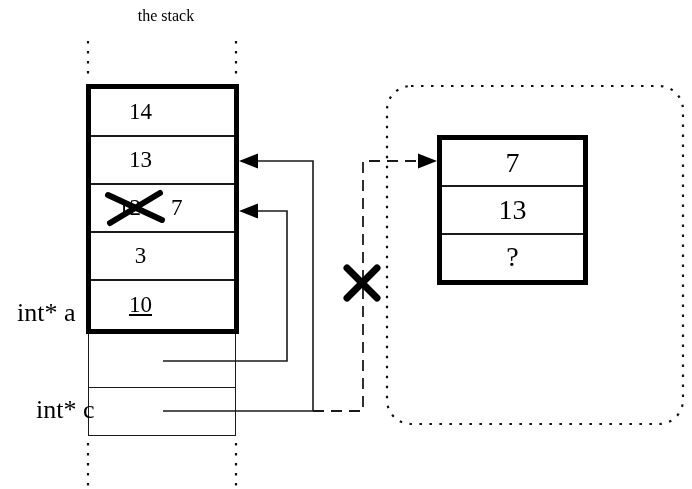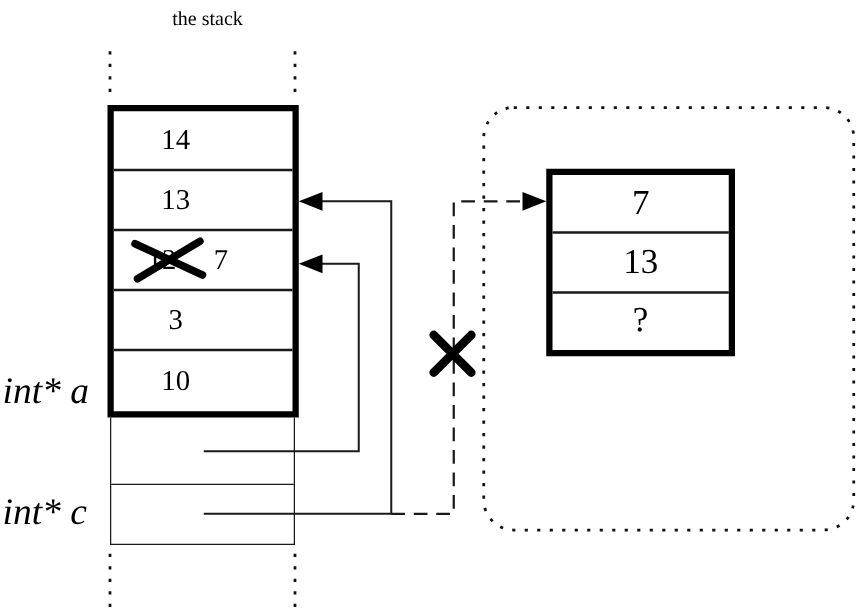--- a/index.html
+++ b/index.html
@@ -35,21 +35,21 @@
   .stack-row {
     height: 48px;
     box-sizing: border-box;
     border-bottom: 2px solid #1a1a1a;
     display: flex;
     align-items: center;
     justify-content: center;
     padding-right: 44px;
     font-size: 23px;
   }
-  .stack-row.last { border-bottom: none; }
+  .stack-row.last { border-bottom: none; text-decoration: underline; }
   .stack-row.crossed {
     position: relative;
     padding-right: 0;
     justify-content: flex-start;
   }
   .old-val { position: absolute; left: 27px; top: 0; line-height: 46px; }
   .new-val { position: absolute; left: 80px; top: 0; line-height: 46px; }
 
   
   #stack-sub {
@@ -65,29 +65,28 @@
     position: absolute;
     left: 0; right: 0; top: 52.5px;
     border-top: 1.5px solid #1a1a1a;
   }
   .pointer-cell { position: absolute; left: 0; right: 0; height: 50px; }
   #pointer-cell-b { top: 0; }
   #pointer-cell-c { top: 54px; }
 
   .var-label {
     position: absolute;
-    left: 2px;
-    font-size: 30px;
+    left: 17px;
+    font-size: 26px;
     line-height: 28px;
     white-space: nowrap;
-    font-style: italic;
   }
   #var-a { top: 299px; }
   #var-b { top: 348px; }
-  #var-c { top: 396px; }
+  #var-c { top: 396px; margin-left: 19px; }
 
   
   #heap-box {
     position: absolute;
     left: 437px; top: 135px;
     width: 141px; height: 140px;
     border: 5px solid #000;
     display: flex;
     flex-direction: column;
   }

